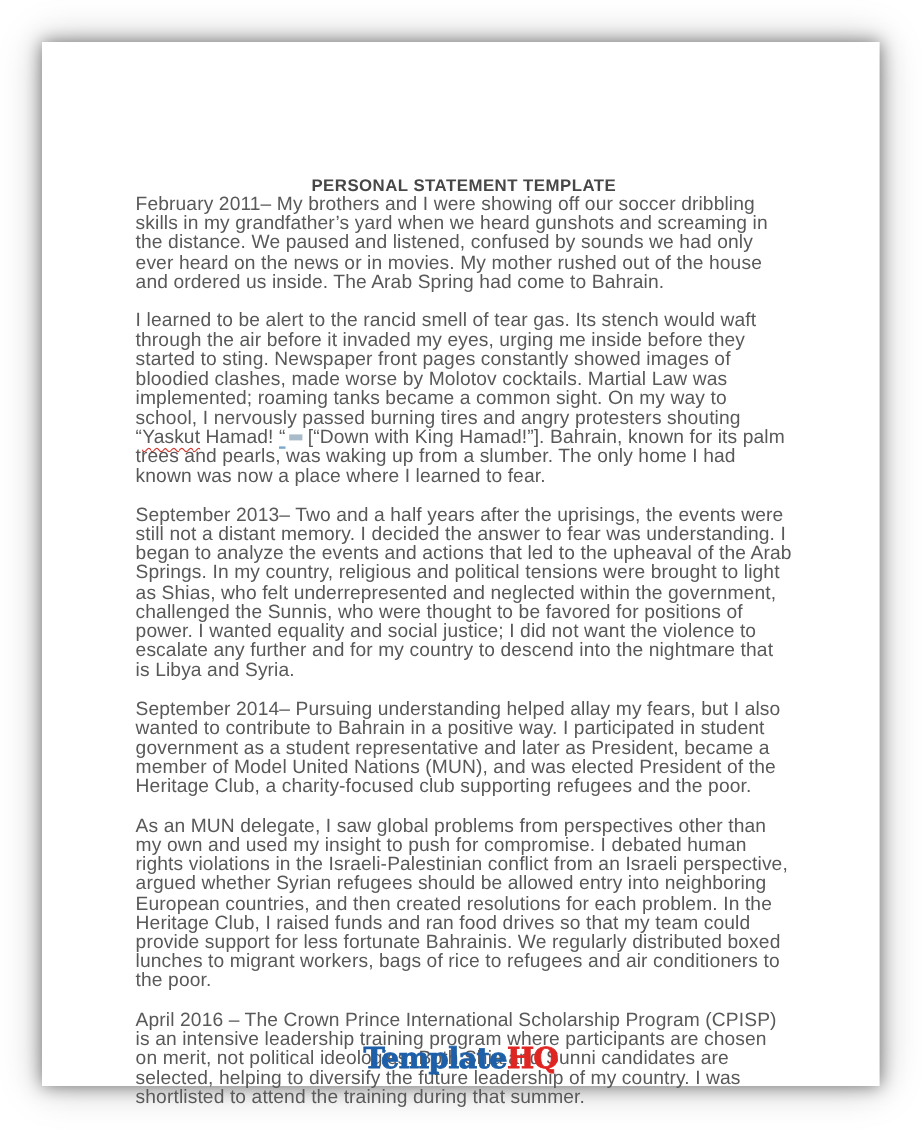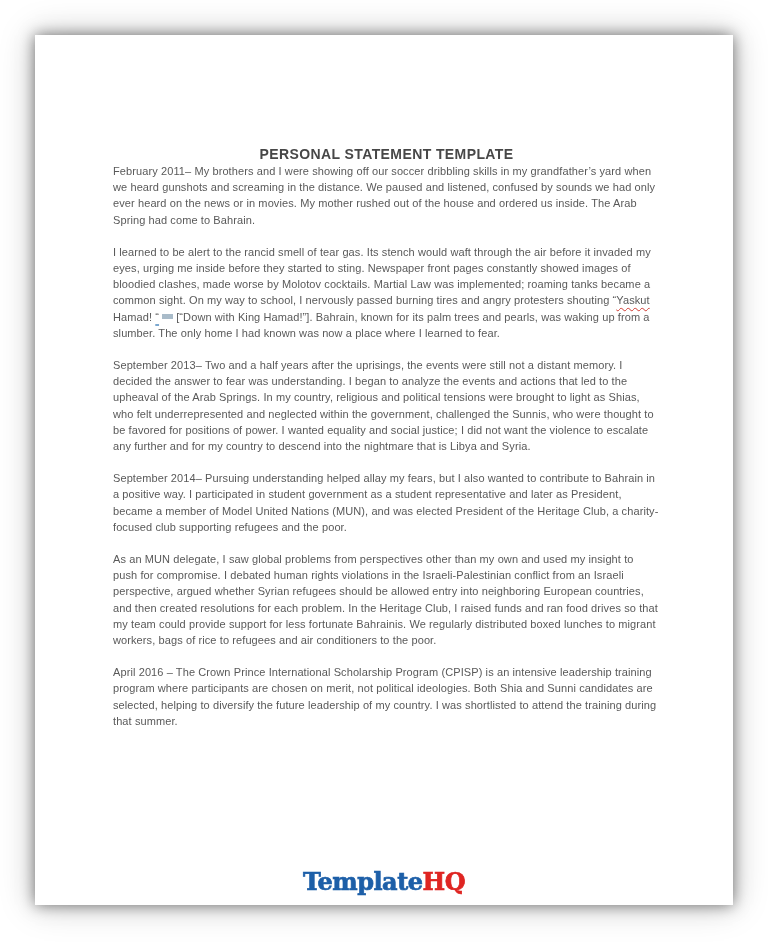--- a/index.html
+++ b/index.html
@@ -40,21 +40,21 @@
     text-align: center;
     font-size: 13.5px;
     font-weight: normal;
     color: #767676;
     letter-spacing: 0.6px;
     line-height: 17px;
     margin-bottom: 7px;
   }
   .body-text p {
     margin: 0 0 16px 0;
-    font-size: 11px;
+    font-size: 16px;
     line-height: 16.2px;
     color: #595959;
     letter-spacing: 0.1px;
   }
   .misspelled {
     text-decoration: underline;
     text-decoration-style: wavy;
     text-decoration-color: #d03a31;
     text-decoration-thickness: 1px;
     text-underline-offset: 3px;

